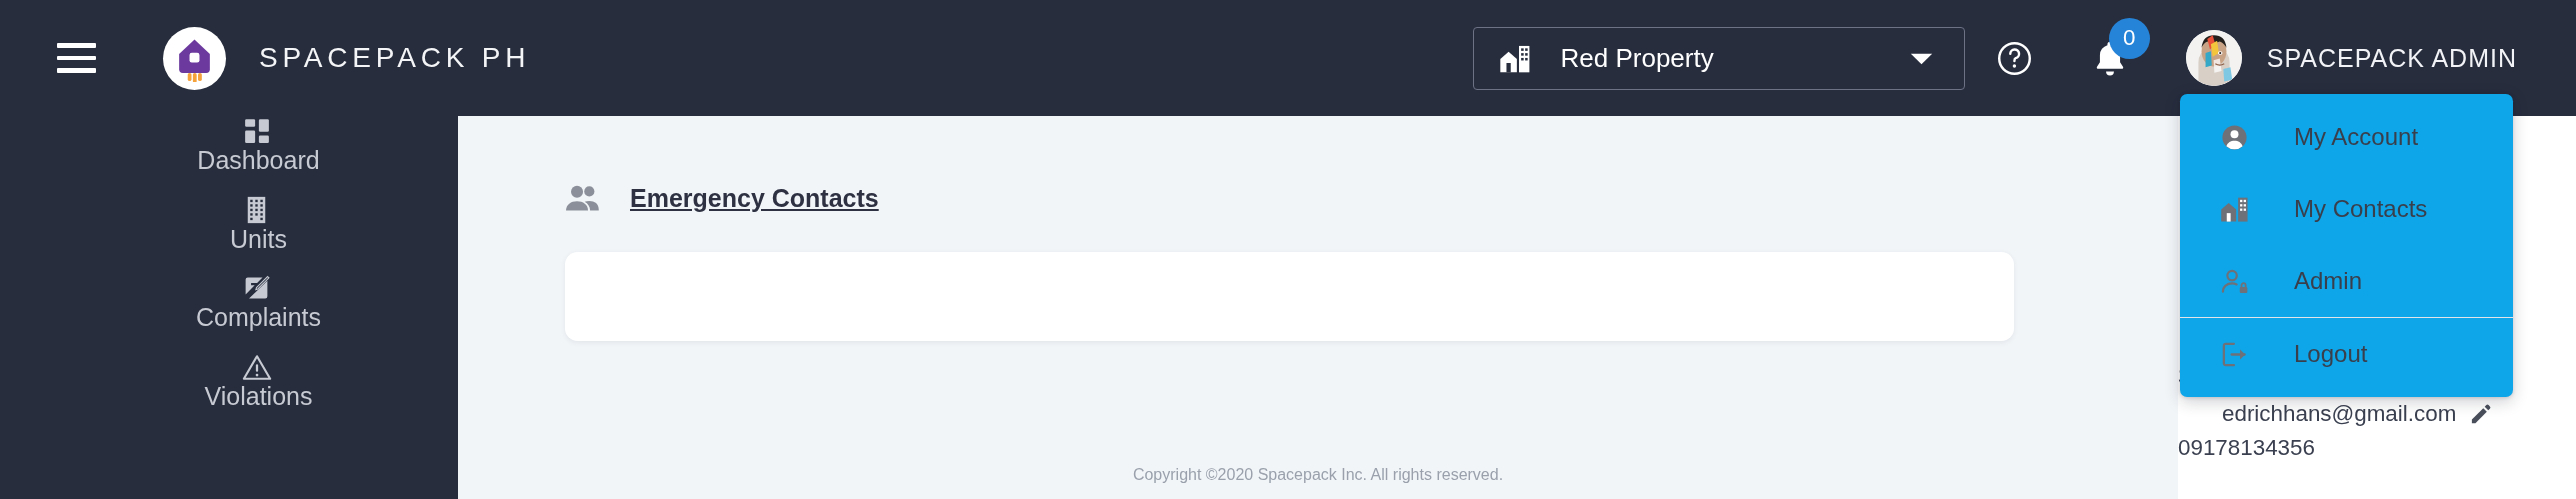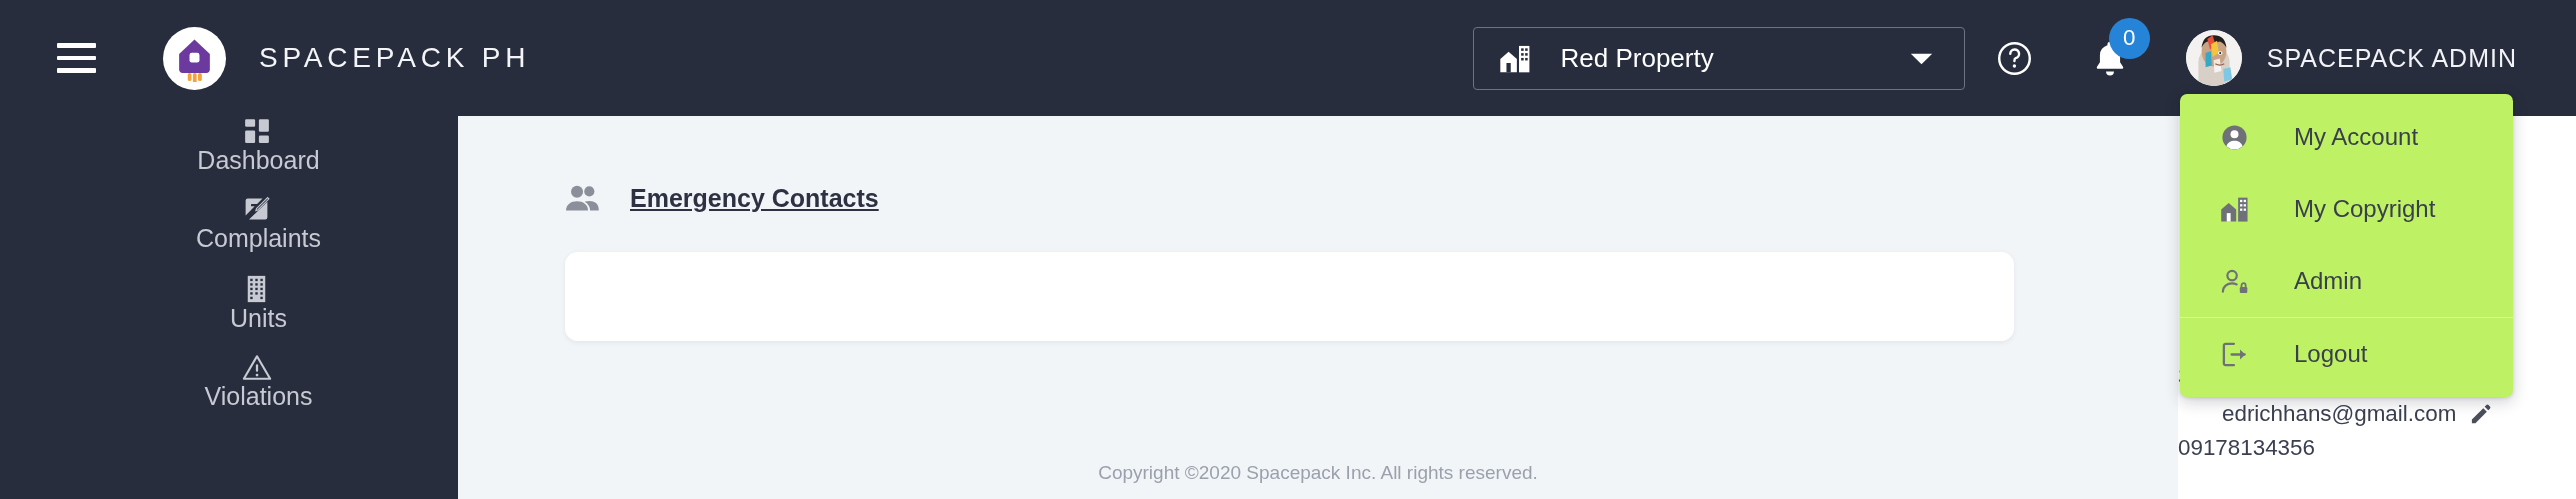--- a/index.html
+++ b/index.html
@@ -111,42 +111,42 @@
   .section-head .sec-title {
     margin-left: 31px; font-size: 25px; font-weight: bold; color: #2d3142; text-decoration: underline;
   }
   .content-card {
     margin: 39px 0 0 107px; width: 1449px; height: 89px;
     background: #ffffff; border-radius: 12.5px;
     box-shadow: 0 1.8px 5.4px rgba(30,40,60,0.07);
   }
   .copyright {
     position: absolute; bottom: 15px; left: 0; width: 1720px;
-    text-align: center; color: #9aa1ac; font-size: 19px;
+    text-align: center; color: #9aa1ac; font-size: 16px;
   }
 
   
   #right-panel {
     position: absolute; top: 116px; left: 2178px;
     width: 398px; height: 383px;
     background: #ffffff;
     z-index: 25;
   }
   .profile-block { position: absolute; left: 0; top: 244px; width: 100%; }
   .profile-name { font-size: 28px; font-weight: bold; color: #2d3142; white-space: nowrap; }
   .profile-row { display:flex; align-items:center; margin-top: 9px; }
   .profile-email { font-size: 22.4px; color: #3b4050; white-space: nowrap; margin-left: 44px; }
   .edit-icon { margin-left: 12.5px; display:flex; cursor: pointer; }
   .profile-phone { font-size: 22.4px; color: #3b4050; margin-top: 8px; }
 
   
   #user-dropdown {
     position: absolute; left: 2180px; top: 94px;
     width: 333px;
-    background: #bef264;
+    background: #0ea5e9;
     border-radius: 7.2px;
     box-shadow: 0 4.5px 16px rgba(20,25,40,0.20), 0 0.9px 3.6px rgba(20,25,40,0.14);
     z-index: 60;
     padding: 7.2px 0 7.2px 0;
   }
   .menu-item {
     height: 72px; display:flex; align-items:center; cursor: pointer;
   }
   .menu-item .mi-icon { width: 36px; margin-left: 36px; display:flex; justify-content:center; flex:0 0 auto; }
   .menu-item .mi-label { margin-left: 42px; font-size: 24px; color: #3a3f4c; white-space: nowrap; }
@@ -259,31 +259,20 @@
           <rect x="2.5" y="11.5" width="8" height="10" rx="1" fill="#c7cad2"></rect>
           <rect x="13.5" y="15.5" width="8" height="6" rx="1" fill="#c7cad2"></rect>
         </svg>
       </span>
       <span class="nav-label">Dashboard</span>
     </div>
 
 
     <div class="nav-item">
       <span class="nav-icon">
-        <svg width="29" height="29" viewBox="0 0 24 24" aria-hidden="true">
-          <path d="M3 4.6 a1.8 1.8 0 0 1 1.8 -1.8 H17 L12.5 7.4 H7.5 v2 H10.5 L3 17 Z" fill="#c7cad2"></path>
-          <path d="M21 5.5 v13 a1.8 1.8 0 0 1 -1.8 1.8 H5.8 L21 5.5 Z" fill="#c7cad2"></path>
-          <path d="M21.2 2.1 l1.1 1.1 -9.2 9.2 -1.6 0.5 0.5 -1.6 Z" fill="#272d3d" stroke="#c7cad2" stroke-width="0.9"></path>
-        </svg>
-      </span>
-      <span class="nav-label">Complaints</span>
-    </div>
-
-    <div class="nav-item">
-      <span class="nav-icon">
         <svg width="27" height="30" viewBox="0 0 18 24" aria-hidden="true">
           <rect x="2" y="1.5" width="14" height="21" fill="#c7cad2"></rect>
           <g fill="#272d3d">
             <rect x="4" y="3.8" width="1.9" height="1.9"></rect>
               <rect x="8.05" y="3.8" width="1.9" height="1.9"></rect>
               <rect x="12.1" y="3.8" width="1.9" height="1.9"></rect>
             <rect x="4" y="7.4" width="1.9" height="1.9"></rect>
               <rect x="8.05" y="7.4" width="1.9" height="1.9"></rect>
               <rect x="12.1" y="7.4" width="1.9" height="1.9"></rect>
             <rect x="4" y="11" width="1.9" height="1.9"></rect>
@@ -295,20 +284,31 @@
             <rect x="4" y="18.2" width="1.9" height="1.9"></rect>
               <rect x="12.1" y="18.2" width="1.9" height="1.9"></rect>
           </g>
         </svg>
       </span>
       <span class="nav-label">Units</span>
     </div>
 
     <div class="nav-item">
       <span class="nav-icon">
+        <svg width="29" height="29" viewBox="0 0 24 24" aria-hidden="true">
+          <path d="M3 4.6 a1.8 1.8 0 0 1 1.8 -1.8 H17 L12.5 7.4 H7.5 v2 H10.5 L3 17 Z" fill="#c7cad2"></path>
+          <path d="M21 5.5 v13 a1.8 1.8 0 0 1 -1.8 1.8 H5.8 L21 5.5 Z" fill="#c7cad2"></path>
+          <path d="M21.2 2.1 l1.1 1.1 -9.2 9.2 -1.6 0.5 0.5 -1.6 Z" fill="#272d3d" stroke="#c7cad2" stroke-width="0.9"></path>
+        </svg>
+      </span>
+      <span class="nav-label">Complaints</span>
+    </div>
+
+    <div class="nav-item">
+      <span class="nav-icon">
         <svg width="30" height="29" viewBox="0 0 24 22" aria-hidden="true">
           <path d="M12 2 L22.5 20 H1.5 Z" fill="none" stroke="#c7cad2" stroke-width="1.7" stroke-linejoin="round"></path>
           <rect x="11.1" y="8.4" width="1.8" height="6" rx="0.9" fill="#c7cad2"></rect>
           <circle cx="12" cy="17" r="1.1" fill="#c7cad2"></circle>
         </svg>
       </span>
       <span class="nav-label">Violations</span>
     </div>
   </div>
 
@@ -366,21 +366,21 @@
           <rect x="5.6" y="14" width="3.2" height="7" fill="#ffffff"></rect>
           <path d="M15 21 L15 1.2 L22.8 1.2 L22.8 21 Z" fill="#6e7178"></path>
           <rect x="16.6" y="3" width="1.9" height="1.9" fill="#ffffff"></rect>
           <rect x="19.6" y="3" width="1.9" height="1.9" fill="#ffffff"></rect>
           <rect x="16.6" y="6.6" width="1.9" height="1.9" fill="#ffffff"></rect>
           <rect x="19.6" y="6.6" width="1.9" height="1.9" fill="#ffffff"></rect>
           <rect x="16.6" y="10.2" width="1.9" height="1.9" fill="#ffffff"></rect>
           <rect x="19.6" y="10.2" width="1.9" height="1.9" fill="#ffffff"></rect>
         </svg>
       </span>
-      <span class="mi-label">My Copyright</span>
+      <span class="mi-label">My Contacts</span>
     </div>
 
     <div class="menu-item">
       <span class="mi-icon">
         <svg width="29" height="29" viewBox="0 0 24 24" aria-hidden="true">
           <circle cx="10" cy="7.1" r="3.9" fill="none" stroke="#6e7178" stroke-width="1.8"></circle>
           <path d="M2.4 20.5 c0 -4.4 3.4 -6.9 7.6 -6.9 c1.4 0 2.7 0.3 3.8 0.8" fill="none" stroke="#6e7178" stroke-width="1.8" stroke-linecap="round"></path>
           <rect x="16.4" y="16.6" width="6.2" height="5" rx="0.9" fill="#6e7178"></rect>
           <path d="M17.8 16.6 v-1.5 a1.7 1.7 0 0 1 3.4 0 v1.5" fill="none" stroke="#6e7178" stroke-width="1.5"></path>
         </svg>

